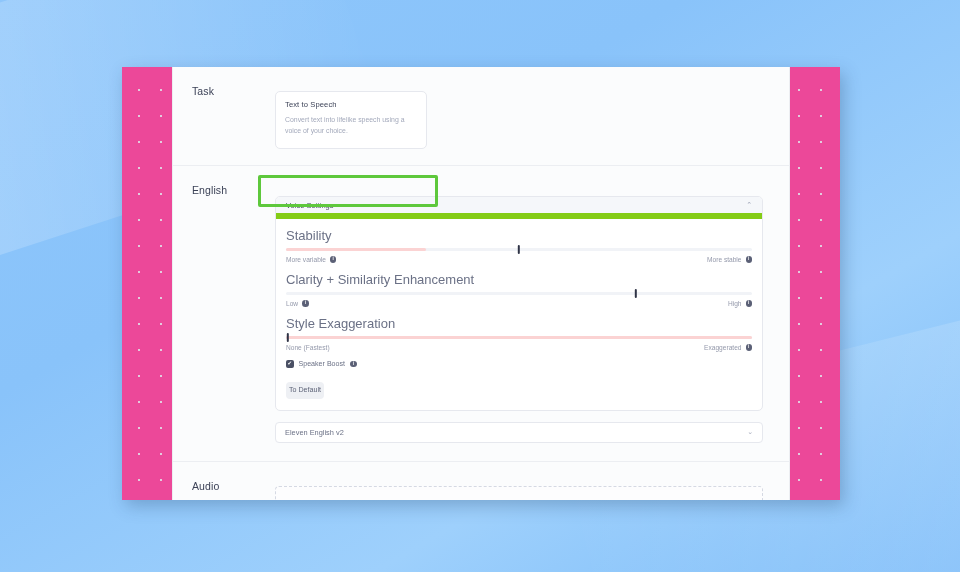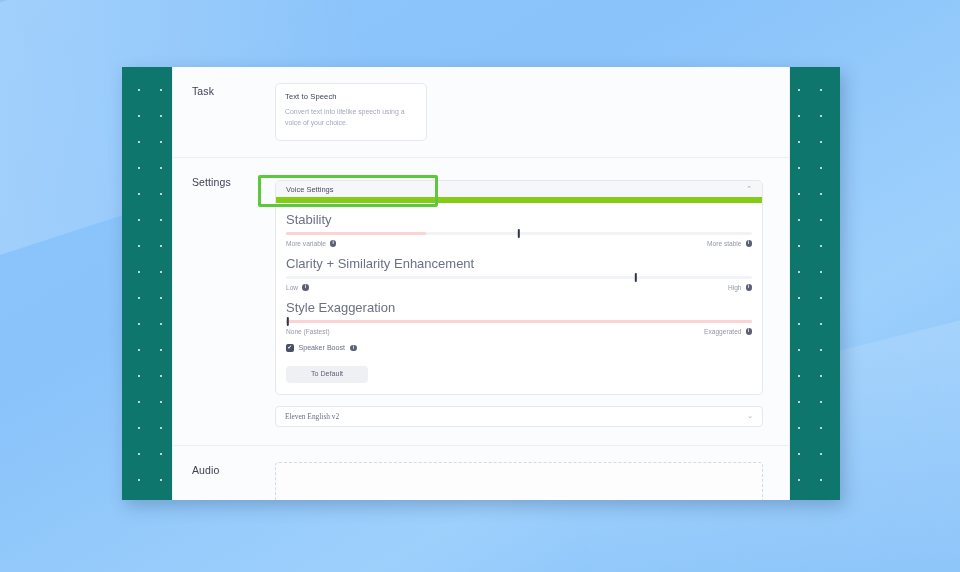--- a/index.html
+++ b/index.html
@@ -19,21 +19,21 @@
   }
   .bg-streak.s1 { left: -60px; top: -40px; width: 420px; height: 240px; transform: rotate(-18deg); }
   .bg-streak.s2 { right: -80px; bottom: -50px; width: 460px; height: 260px; transform: rotate(-14deg);
                   background: linear-gradient(280deg, rgba(255,255,255,0.18), rgba(255,255,255,0)); }
 
   
   .window {
     position: absolute;
     left: 122px; top: 67px;
     width: 718px; height: 433px;
-    background: #0f766e;
+    background: #ec4899;
     overflow: hidden;
     box-shadow: 4px 6px 16px rgba(30,60,100,0.28);
   }
   .window::before {
     
     content: "";
     position: absolute; inset: 0;
     background-image: radial-gradient(circle, #e0e3ea 1px, transparent 1.2px);
     background-size: 22px 26px;
     background-position: 6px 10px;
@@ -47,21 +47,21 @@
     border-right: 1px solid #eceef2;
   }
 
   
   .section { position: relative; border-bottom: 1px solid #eceef2; display: flex; }
   .section-label {
     width: 102px; flex: none;
     padding: 18px 0 0 19px;
     font-size: 10.5px; color: #3c4257; letter-spacing: .1px;
   }
-  .section-body { flex: 1; padding: 16px 26px 16px 0; }
+  .section-body { flex: 1; padding: 16px 26px 16px 0; margin-top: 8px; }
 
   
   .task-cards { display: flex; gap: 14px; }
   .task-card {
     width: 152px; min-height: 58px;
     border: 1px solid #e6e8ee; border-radius: 5px;
     background: #fff; padding: 8px 9px 9px 9px;
     position: relative;
   }
   .task-card.selected { border: 1.6px solid #3d4154; box-shadow: 0 1px 2px rgba(0,0,0,.06); }
@@ -127,25 +127,25 @@
     text-align: center; font-weight: bold;
   }
 
   .boost-row { display: flex; align-items: center; gap: 5px; margin: 2px 0 10px 0; }
   .cbox {
     width: 7.5px; height: 7.5px; border-radius: 2px; background: #4a5064;
     color: #fff; font-size: 5.4px; line-height: 7.6px; text-align: center;
   }
   .boost-label { font-size: 7.1px; color: #6b7186; }
   .to-default {
-    height: 17px; padding: 0 25px; border: none; border-radius: 4px;
+    height: 17px; padding: 0 3px; border: none; border-radius: 4px;
     background: #eef0f4; color: #5d6377; font-size: 7.1px;
     font-family: inherit; cursor: pointer;
   }
-  .model-select { margin-top: 11px; height: 21px; font-family: Liberation Serif, serif; }
+  .model-select { margin-top: 11px; height: 21px; }
 
   
   .dropzone {
     border: 1px dashed #d5d9e3; border-radius: 4px;
     height: 160px; background: #fdfdfe;
     display: flex; flex-direction: column; align-items: center;
     padding-top: 29px;
   }
 
   
@@ -174,21 +174,21 @@
             <div class="task-title">Text to Speech</div>
             <div class="task-desc">Convert text into lifelike speech using a voice of your choice.</div>
           </div>
 
 
         </div>
       </div>
     </div>
 
     <div class="section">
-      <div class="section-label">Settings</div>
+      <div class="section-label">English</div>
       <div class="section-body settings-body">
 
 
         <div class="vs-panel">
           <div class="vs-header">
             <span>Voice Settings</span>
             <span class="chev">⌃</span>
           </div>
           <div class="vs-body">
 

